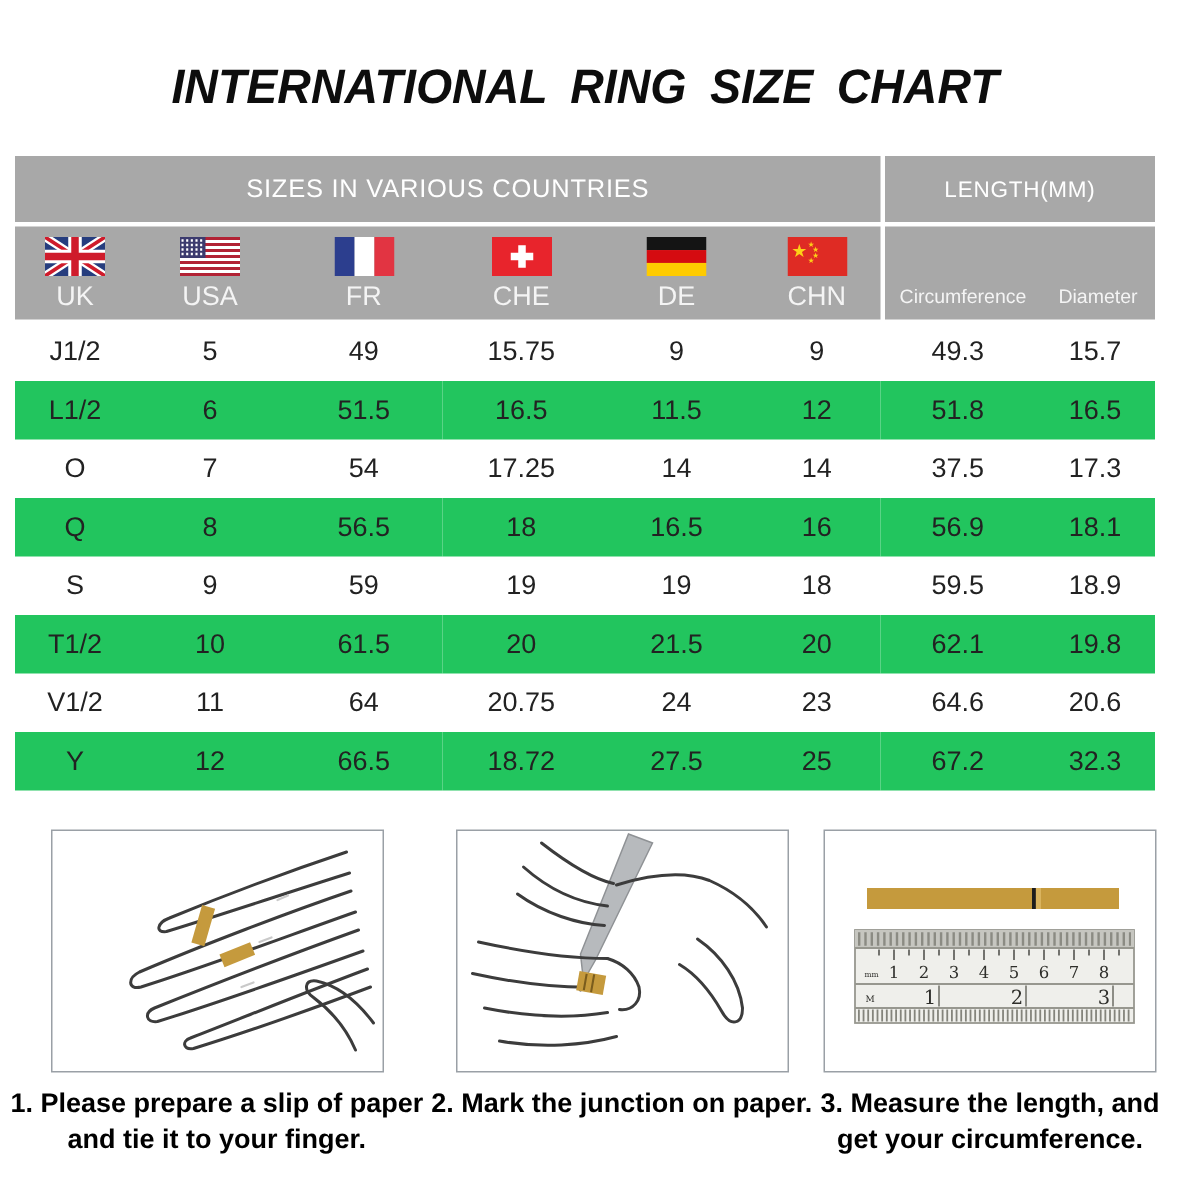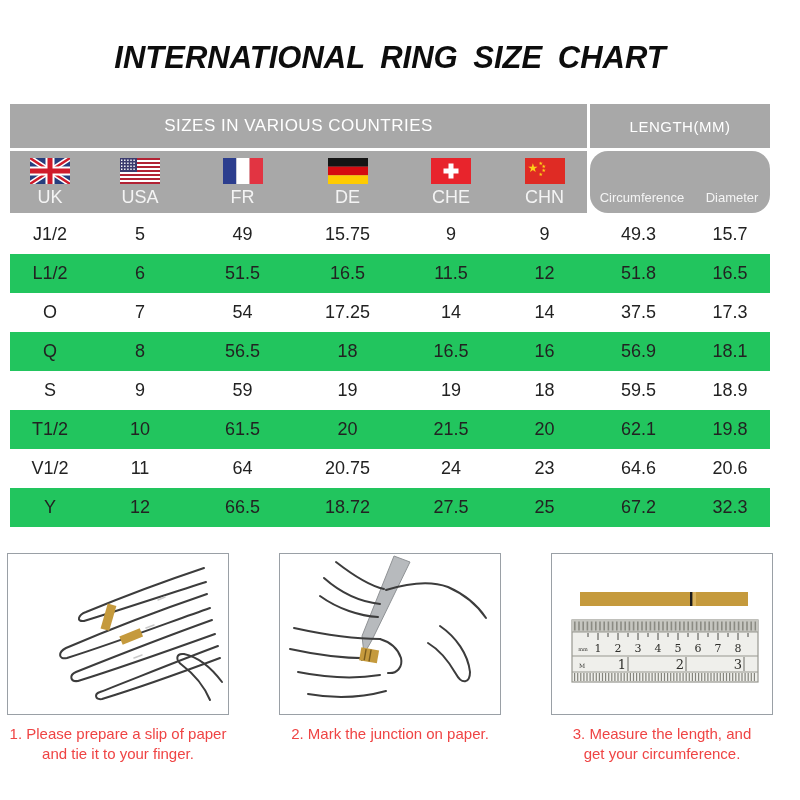--- a/index.html
+++ b/index.html
@@ -21,36 +21,36 @@
   .cell { background:#a8a8a8; color:#fff; }
   .sizes-head, .length-head {
     height:44px; display:flex; align-items:center; justify-content:center;
     font-size:17px; letter-spacing:0.5px;margin-top:14px;
   }
   .length-head { font-size:15px; }
   .flags-row { height:62px; display:grid; grid-template-columns:80px 100px 105px 105px 102px 85px; }
   .flag-col { display:flex; flex-direction:column; align-items:center; justify-content:space-between; padding:7px 0 5px 0; }
   .flag { width:40px; height:26px; display:block; }
   .flag-label { font-size:18px; color:#f4f4f4; }
-  .length-sub { height:62px; display:grid; grid-template-columns:104px 76px; align-items:end; padding-bottom:8px;border-radius:18px; }
+  .length-sub { height:62px; display:grid; grid-template-columns:104px 76px; align-items:end; padding-bottom:8px; }
   .length-sub span { font-size:13px; text-align:center; color:#f4f4f4; }
 
   
   table.sizes { width:760px; border-collapse:collapse; table-layout:fixed; margin-top:2px; }
   table.sizes td { height:39px; text-align:center; vertical-align:middle; font-size:18px; color:#222; }
   table.sizes tr.alt { background:#22c55e; }
 
   
   .steps { width:766px; margin:26px auto 0 auto; display:flex; justify-content:space-between; }
   .step { display:flex; flex-direction:column; align-items:center; }
   .step-box { width:222px; height:162px; border:1px solid #9aa0a6; background:#fff; }
   .step-box svg { display:block; }
   .caption {
-    margin-top:9px; text-align:center; font-size:15px; font-weight:normal;
-    color:#ef4444; line-height:1.32; white-space:pre-line;
+    margin-top:9px; text-align:center; font-size:18px; font-weight:bold;
+    color:#000000; line-height:1.32; white-space:pre-line;
   }
   .sketch { stroke:#3c3c3c; stroke-width:2; fill:none; stroke-linecap:round; stroke-linejoin:round; }
   .sketch-light { stroke:#c9c9c9; stroke-width:1.5; fill:none; stroke-linecap:round; }
 </style>
 </head>
 <body>
 
 <div class="page">
 
   <h1 class="title">INTERNATIONAL RING SIZE CHART</h1>
@@ -96,34 +96,34 @@
             <svg class="flag" viewBox="0 0 40 26">
               <rect width="13.4" height="26" fill="#2c3e8e"></rect>
               <rect x="13.4" width="13.2" height="26" fill="#fff"></rect>
               <rect x="26.6" width="13.4" height="26" fill="#e23442"></rect>
             </svg>
             <span class="flag-label">FR</span>
           </div>
 
           <div class="flag-col">
             <svg class="flag" viewBox="0 0 40 26">
+              <rect width="40" height="26" fill="#e8242c"></rect>
+              <rect x="17.5" y="5.5" width="5" height="15" fill="#fff"></rect>
+              <rect x="12.5" y="10.5" width="15" height="5" fill="#fff"></rect>
+            </svg>
+            <span class="flag-label">CHE</span>
+          </div>
+
+          <div class="flag-col">
+            <svg class="flag" viewBox="0 0 40 26">
               <rect width="40" height="8.7" fill="#141414"></rect>
               <rect y="8.7" width="40" height="8.6" fill="#d50b10"></rect>
               <rect y="17.3" width="40" height="8.7" fill="#fecb00"></rect>
             </svg>
             <span class="flag-label">DE</span>
-          </div>
-
-          <div class="flag-col">
-            <svg class="flag" viewBox="0 0 40 26">
-              <rect width="40" height="26" fill="#e8242c"></rect>
-              <rect x="17.5" y="5.5" width="5" height="15" fill="#fff"></rect>
-              <rect x="12.5" y="10.5" width="15" height="5" fill="#fff"></rect>
-            </svg>
-            <span class="flag-label">CHE</span>
           </div>
 
           <div class="flag-col">
             <svg class="flag" viewBox="0 0 40 26">
               <rect width="40" height="26" fill="#df2b24"></rect>
               <text x="2.5" y="13.5" font-size="12" fill="#fdd017" font-family="DejaVu Sans, sans-serif">★</text>
               <text x="13.5" y="6.5" font-size="5" fill="#fdd017" font-family="DejaVu Sans, sans-serif">★</text>
               <text x="16.5" y="10" font-size="5" fill="#fdd017" font-family="DejaVu Sans, sans-serif">★</text>
               <text x="16.5" y="14" font-size="5" fill="#fdd017" font-family="DejaVu Sans, sans-serif">★</text>
               <text x="13.5" y="17.5" font-size="5" fill="#fdd017" font-family="DejaVu Sans, sans-serif">★</text>

